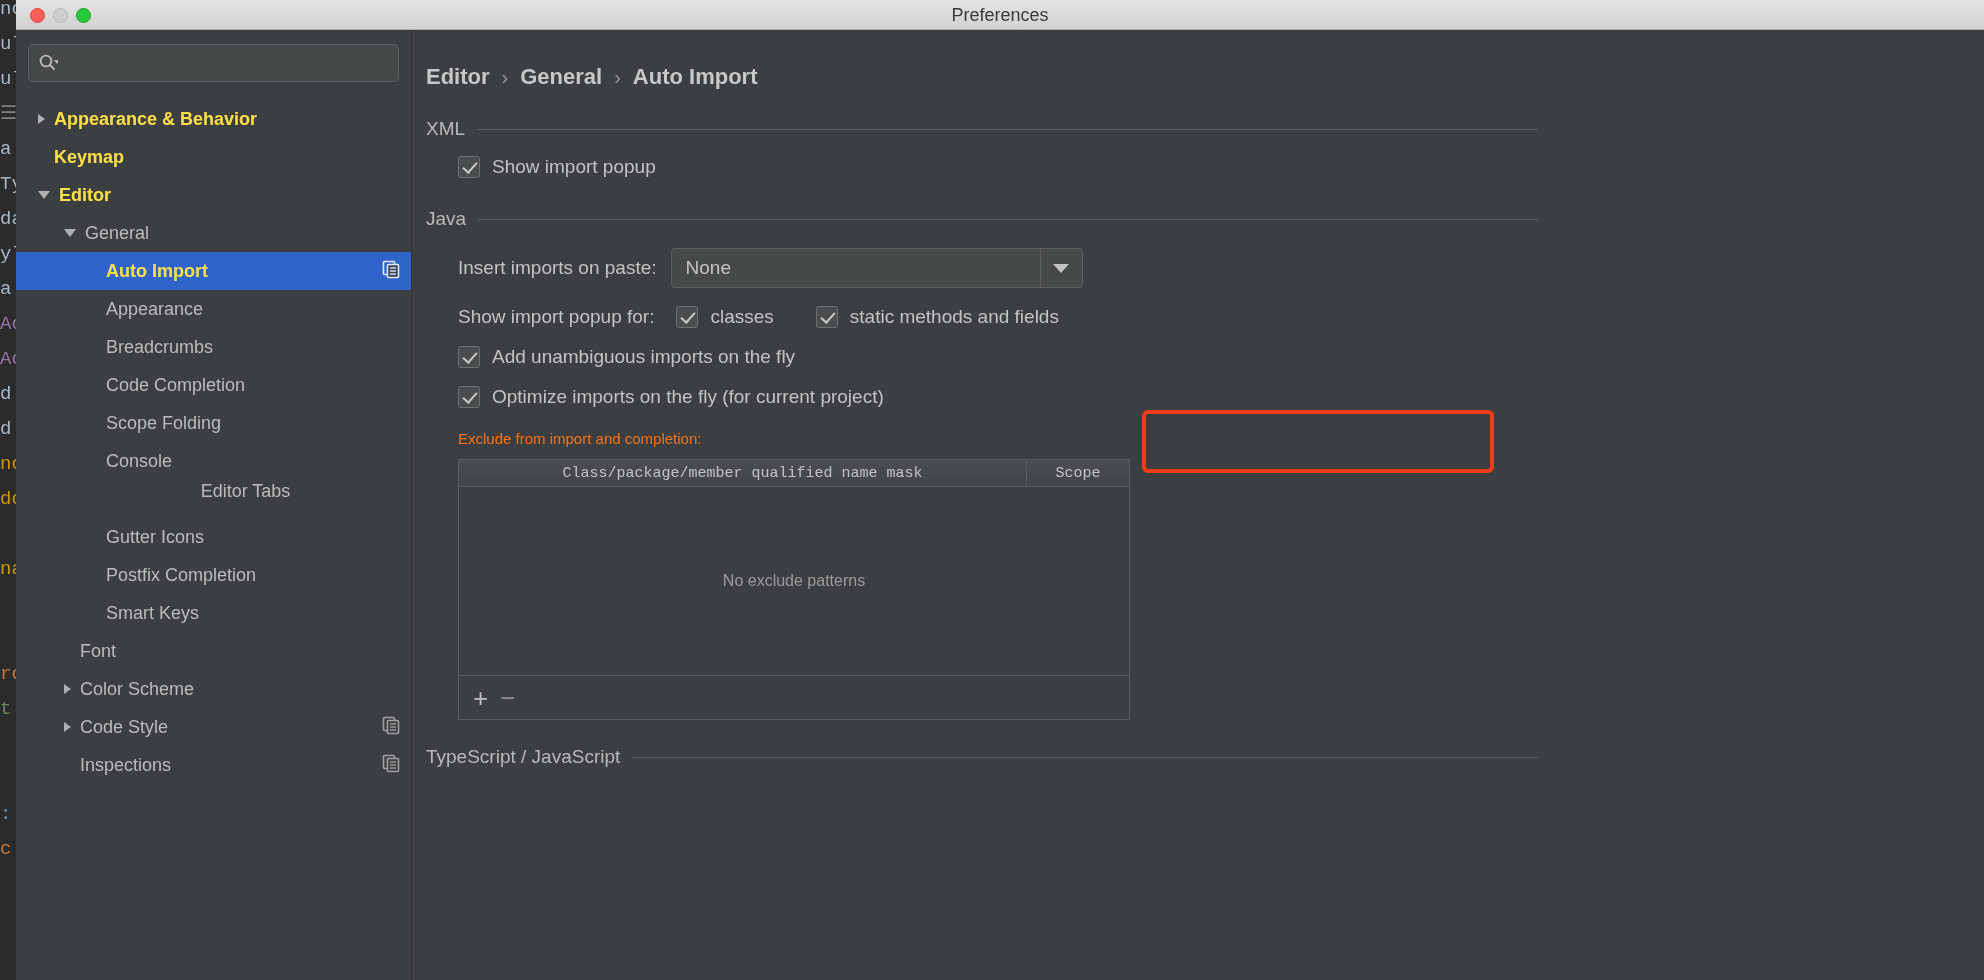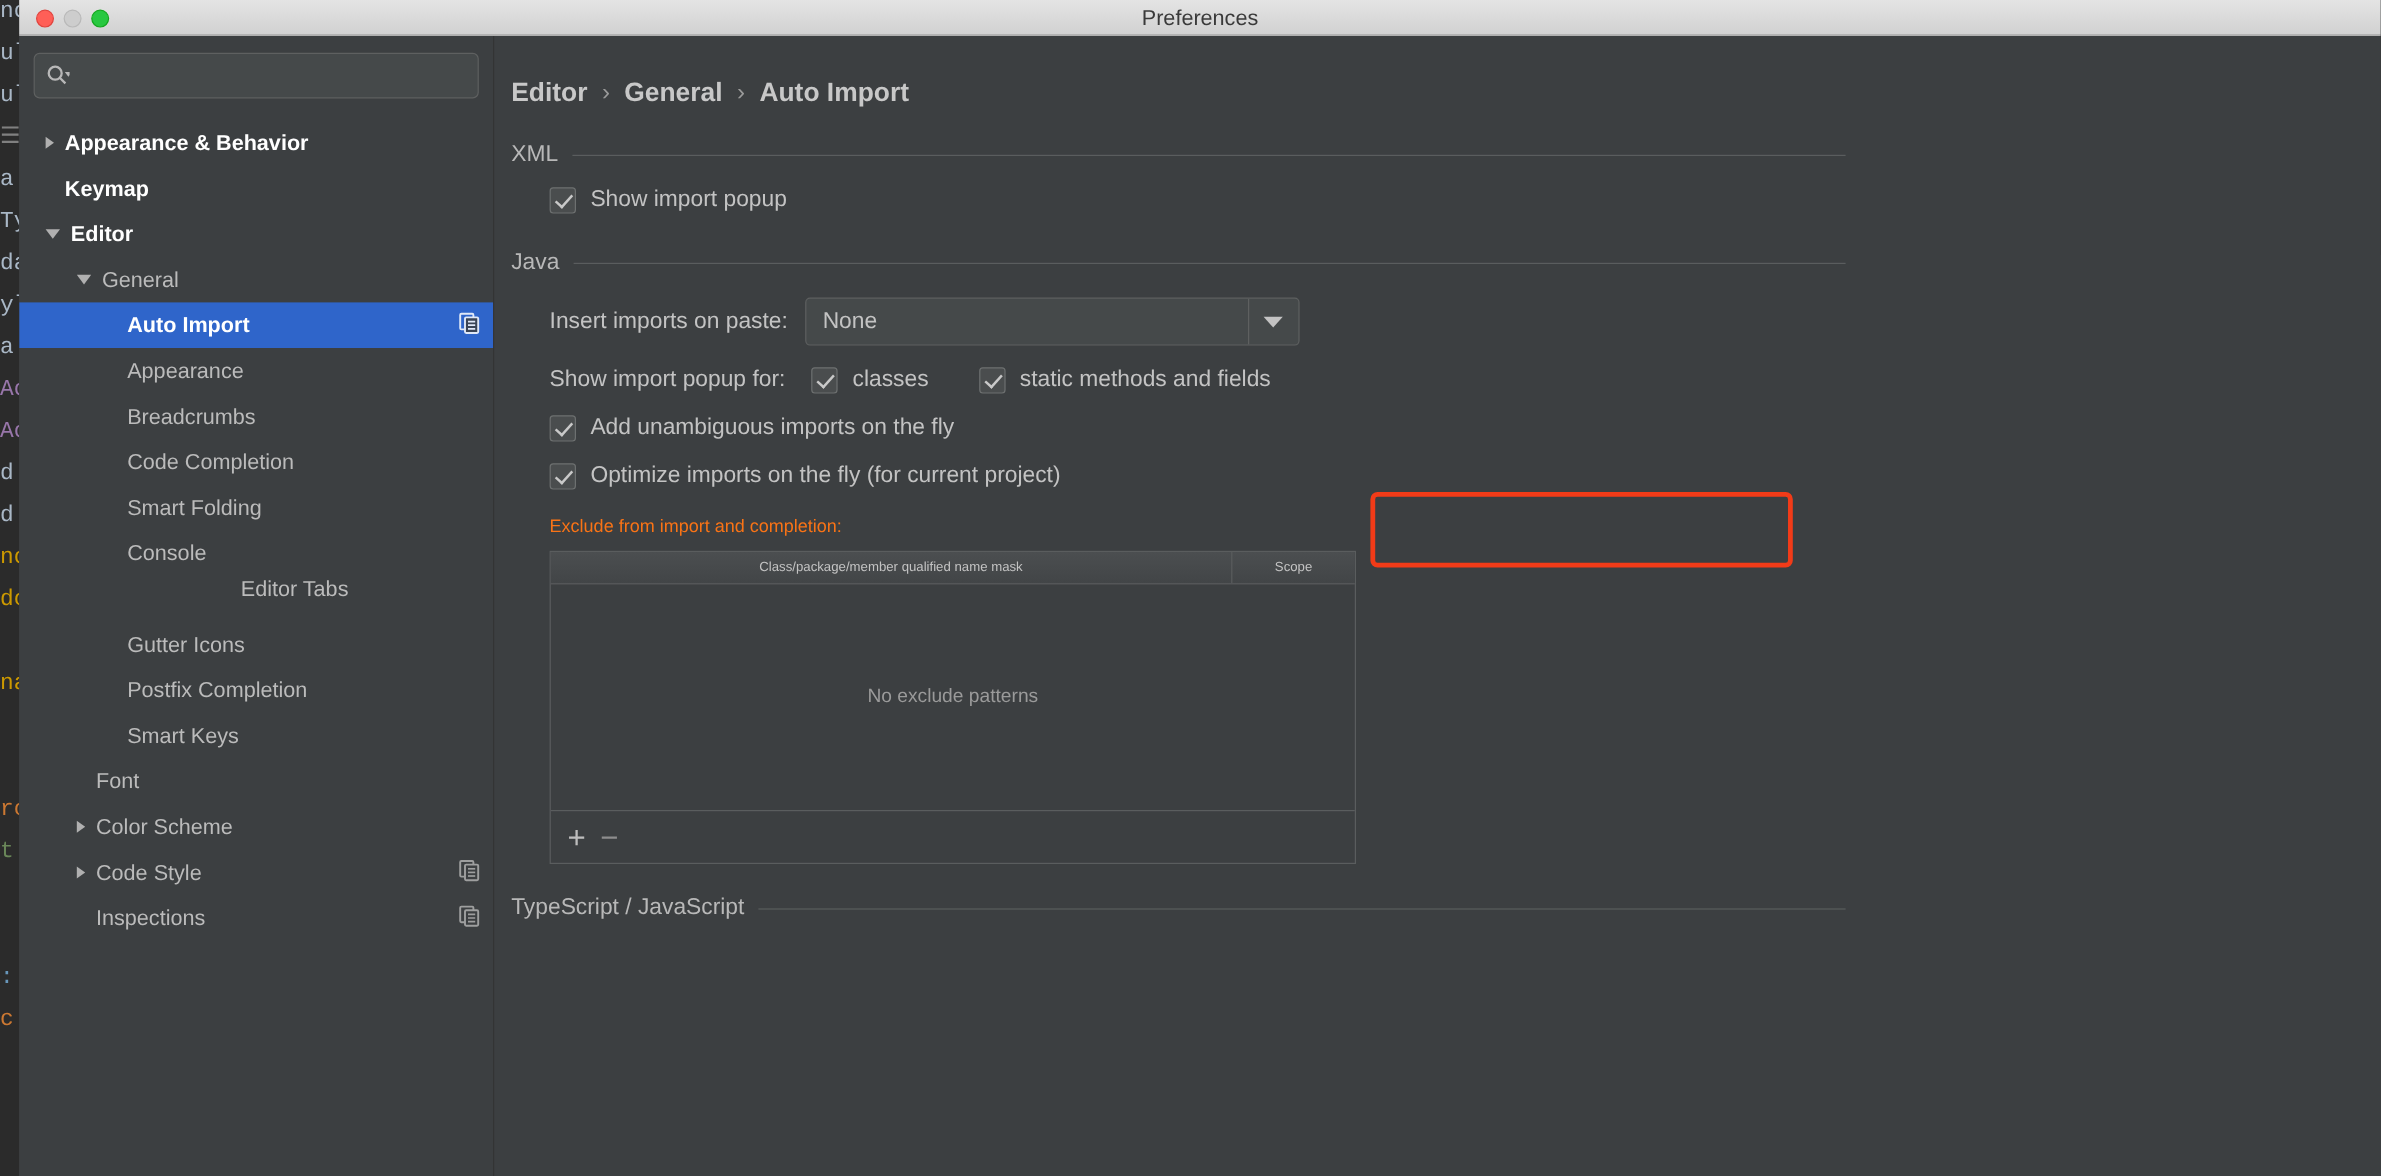--- a/index.html
+++ b/index.html
@@ -76,21 +76,21 @@
   .tree { margin-top: 18px; }
   .tnode {
     height: 38px;
     display: flex; align-items: center;
     color: #bbbbbb; font-size: 18px;
     padding-right: 10px;
     position: relative;
     white-space: nowrap;
   }
   .tnode.sel { background: #2f65ca; color: #ffffff; }
-  .tnode.bold { font-weight: bold; color: #ffffff; }
+  .tnode.bold { font-weight: bold; color: #fde047; }
   .arrow {
     width: 0; height: 0; flex: none;
     border-left: 7px solid #b0b0b0;
     border-top: 5px solid transparent;
     border-bottom: 5px solid transparent;
     margin-right: 9px;
   }
   .arrow.down {
     border-left: 6px solid transparent;
     border-right: 6px solid transparent;
@@ -174,22 +174,22 @@
   .exclude-label { margin-left: 46px; margin-top: 22px; color: #f97316; font-size: 15px; }
 
   .table {
     margin-left: 46px; margin-top: 12px;
     width: 672px;
     border: 1px solid #5a5d5e;
     background: #3c3f41;
   }
   .thead { display: flex; height: 27px; background: linear-gradient(#4b4e50,#424547); border-bottom: 1px solid #5a5d5e; }
   .th {
-    font-size: 11px; color: #c3c3c3;
-    display: flex; align-items: center; justify-content: center;
+    font-size: 15px; color: #c3c3c3;
+    display: flex; align-items: center; justify-content: center; font-family: Liberation Mono, monospace;
   }
   .th.c1 { flex: 1; border-right: 1px solid #5a5d5e; }
   .th.c2 { width: 102px; }
   .tbody {
     height: 188px; display: flex; align-items: center; justify-content: center;
     color: #9a9a9a; font-size: 16px;
   }
   .tfoot {
     height: 44px; border-top: 1px solid #5a5d5e;
     display: flex; align-items: center; gap: 12px; padding-left: 14px;
@@ -289,21 +289,21 @@
             <div class="tnode" style="padding-left: 74px;">
               <span class="arrow none"></span>
               <span class="tlabel">Breadcrumbs</span>
             </div>
             <div class="tnode" style="padding-left: 74px;">
               <span class="arrow none"></span>
               <span class="tlabel">Code Completion</span>
             </div>
             <div class="tnode" style="padding-left: 74px;">
               <span class="arrow none"></span>
-              <span class="tlabel">Smart Folding</span>
+              <span class="tlabel">Scope Folding</span>
             </div>
             <div class="tnode" style="padding-left: 74px;">
               <span class="arrow none"></span>
               <span class="tlabel">Console</span>
             </div>
             <div class="tnode" style="padding-left: 74px; flex-direction: column;">
               <span class="arrow none"></span>
               <span class="tlabel">Editor Tabs</span>
             </div>
             <div class="tnode" style="padding-left: 74px;">

